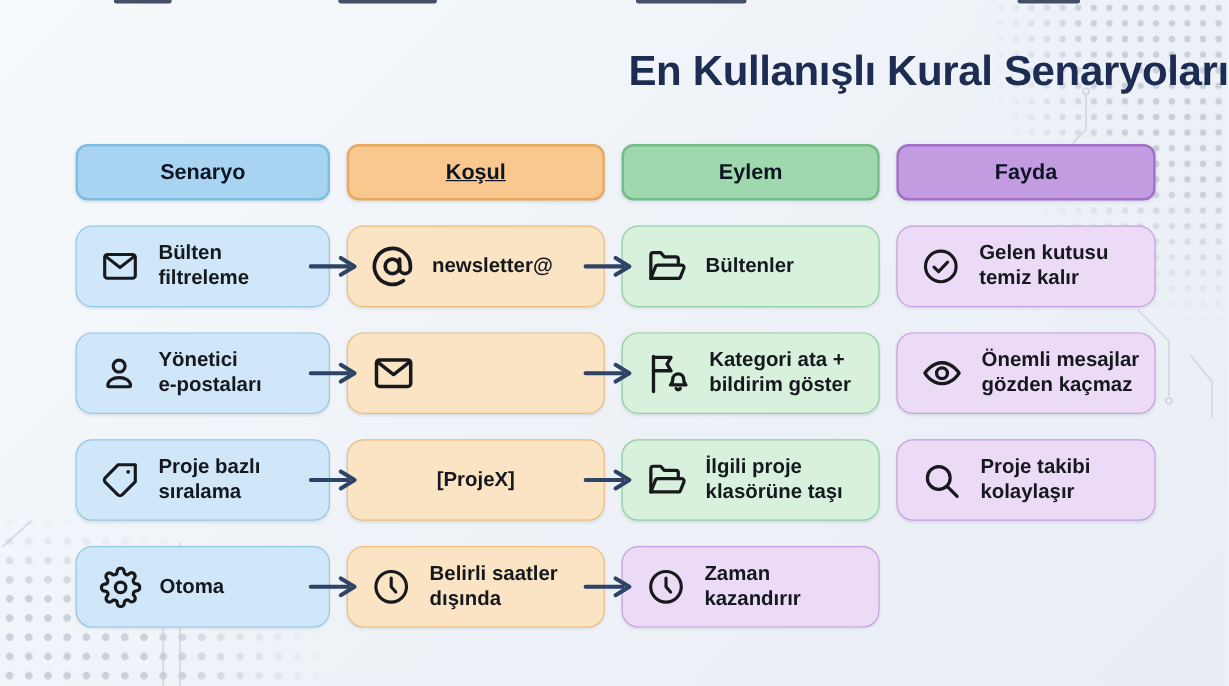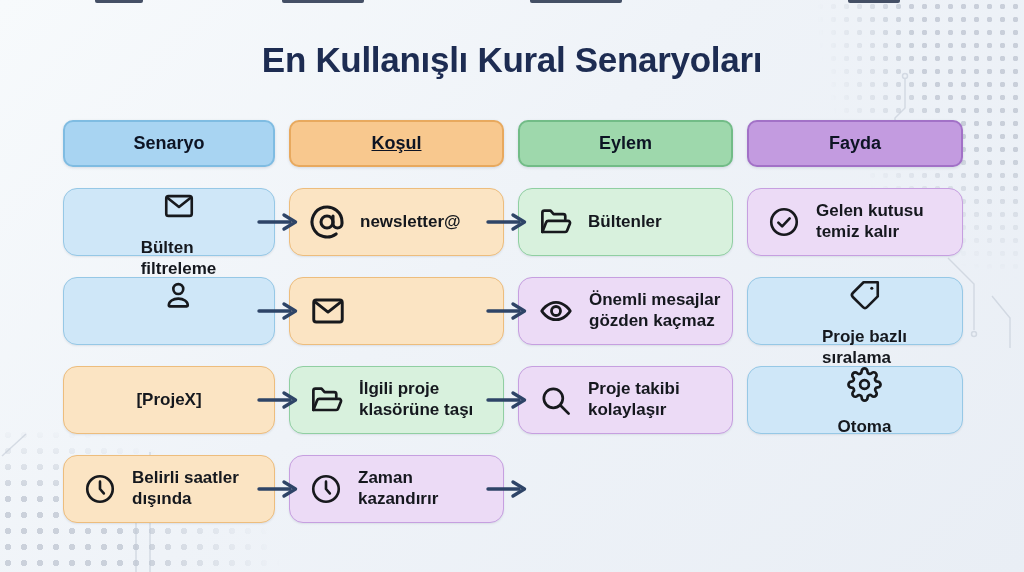--- a/index.html
+++ b/index.html
@@ -26,21 +26,21 @@
     background-size:16px 16px; opacity:.8;
     -webkit-mask-image:radial-gradient(120% 130% at 0% 100%,#000 40%,transparent 78%);
     mask-image:radial-gradient(120% 130% at 0% 100%,#000 40%,transparent 78%);
   }
   .circuit{ position:absolute; inset:0; pointer-events:none; }
   .top-dash{ position:absolute; top:0; height:3px; background:#26324b; opacity:.85; border-radius:0 0 2px 2px; }
 
   
   .title{
     position:absolute; top:40px; left:0; width:100%;
-    text-align:center; font-size:35px; font-weight:800;
+    text-align:right; font-size:35px; font-weight:800;
     letter-spacing:-.3px; color:#1d2c52;
   }
 
   
   .grid{
     position:absolute; left:63px; top:120px;
     display:grid;
     grid-template-columns:212px 215px 215px 216px;
     grid-template-rows:47px 68px 68px 68px 68px;
     column-gap:14px; row-gap:21px;
@@ -56,21 +56,21 @@
     display:flex; align-items:center;
     padding-left:19px; gap:15px;
     box-shadow:0 1px 2px rgba(40,60,90,.10);
   }
   .card.center{ justify-content:center; padding-left:0; }
   .lbl{
     font-size:17px; font-weight:600; color:#15181e;
     line-height:1.22; white-space:pre-line;
   }
   .h-blue  { background:#a8d4f2; border-color:#7fbce2; }
-  .c-blue  { background:#cfe7f8; border-color:#96c8e6;flex-direction:column; }
+  .c-blue  { background:#cfe7f8; border-color:#96c8e6; }
   .h-orange{ background:#f8c88e; border-color:#e8a95e;text-decoration:underline; }
   .c-orange{ background:#fbe4c3; border-color:#edbd7d; }
   .h-green { background:#9ed8ac; border-color:#72bc87; }
   .c-green { background:#d8f1dd; border-color:#90cfa2; }
   .h-purple{ background:#c39be0; border-color:#a271c7; }
   .c-purple{ background:#ecdbf6; border-color:#c69fe0; }
 
   .cicon{ flex:0 0 auto; color:#17191d; }
   .mirror{ transform:scaleX(-1); }
 
@@ -139,27 +139,39 @@
         </svg>
       <span class="lbl">Gelen kutusu
 temiz kalır</span>
     </div>
 
     <div class="card c-blue">
       <svg class="cicon" width="34" height="34" viewBox="0 0 24 24" fill="none" stroke="currentColor" stroke-width="1.85" stroke-linecap="round" stroke-linejoin="round">
           <circle cx="11.5" cy="7.8" r="3.5"></circle>
           <path d="M4.8 19.3c0-2.9 3-4.7 6.7-4.7s6.7 1.8 6.7 4.7a.7.7 0 0 1-.7.7H5.5a.7.7 0 0 1-.7-.7z"></path>
         </svg>
+      <span class="lbl">Yönetici
+e-postaları</span>
     </div>
     <div class="card c-orange">
       <svg class="cicon" width="38" height="38" viewBox="0 0 24 24" fill="none" stroke="currentColor" stroke-width="1.85" stroke-linecap="round" stroke-linejoin="round">
           <rect x="3" y="5" width="18" height="14" rx="1.6"></rect>
           <path d="M4 6.4l8 6.3 8-6.3"></path>
         </svg>
     </div>
+    <div class="card c-green">
+      <svg class="cicon" width="38" height="38" viewBox="0 0 26 26" fill="none" stroke="currentColor" stroke-width="1.9" stroke-linecap="round" stroke-linejoin="round">
+          <path d="M4.5 23.5V3.5"></path>
+          <path d="M4.5 4h10l-2.3 3.8 2.3 3.8h-10"></path>
+          <path d="M18.6 13.4a3.1 3.1 0 0 1 3.1 3.1c0 2 .9 2.7 1.3 3.2H14.2c.4-.5 1.3-1.2 1.3-3.2a3.1 3.1 0 0 1 3.1-3.1z"></path>
+          <path d="M17.4 21.7a1.3 1.3 0 0 0 2.4 0"></path>
+        </svg>
+      <span class="lbl">Kategori ata +
+bildirim göster</span>
+    </div>
     <div class="card c-purple">
       <svg class="cicon" width="36" height="36" viewBox="0 0 24 24" fill="none" stroke="currentColor" stroke-width="1.85" stroke-linecap="round" stroke-linejoin="round">
           <path d="M2.5 12s3.5-5.8 9.5-5.8 9.5 5.8 9.5 5.8-3.5 5.8-9.5 5.8S2.5 12 2.5 12z"></path>
           <circle cx="12" cy="12" r="3"></circle>
         </svg>
       <span class="lbl">Önemli mesajlar
 gözden kaçmaz</span>
     </div>
 
     <div class="card c-blue">

